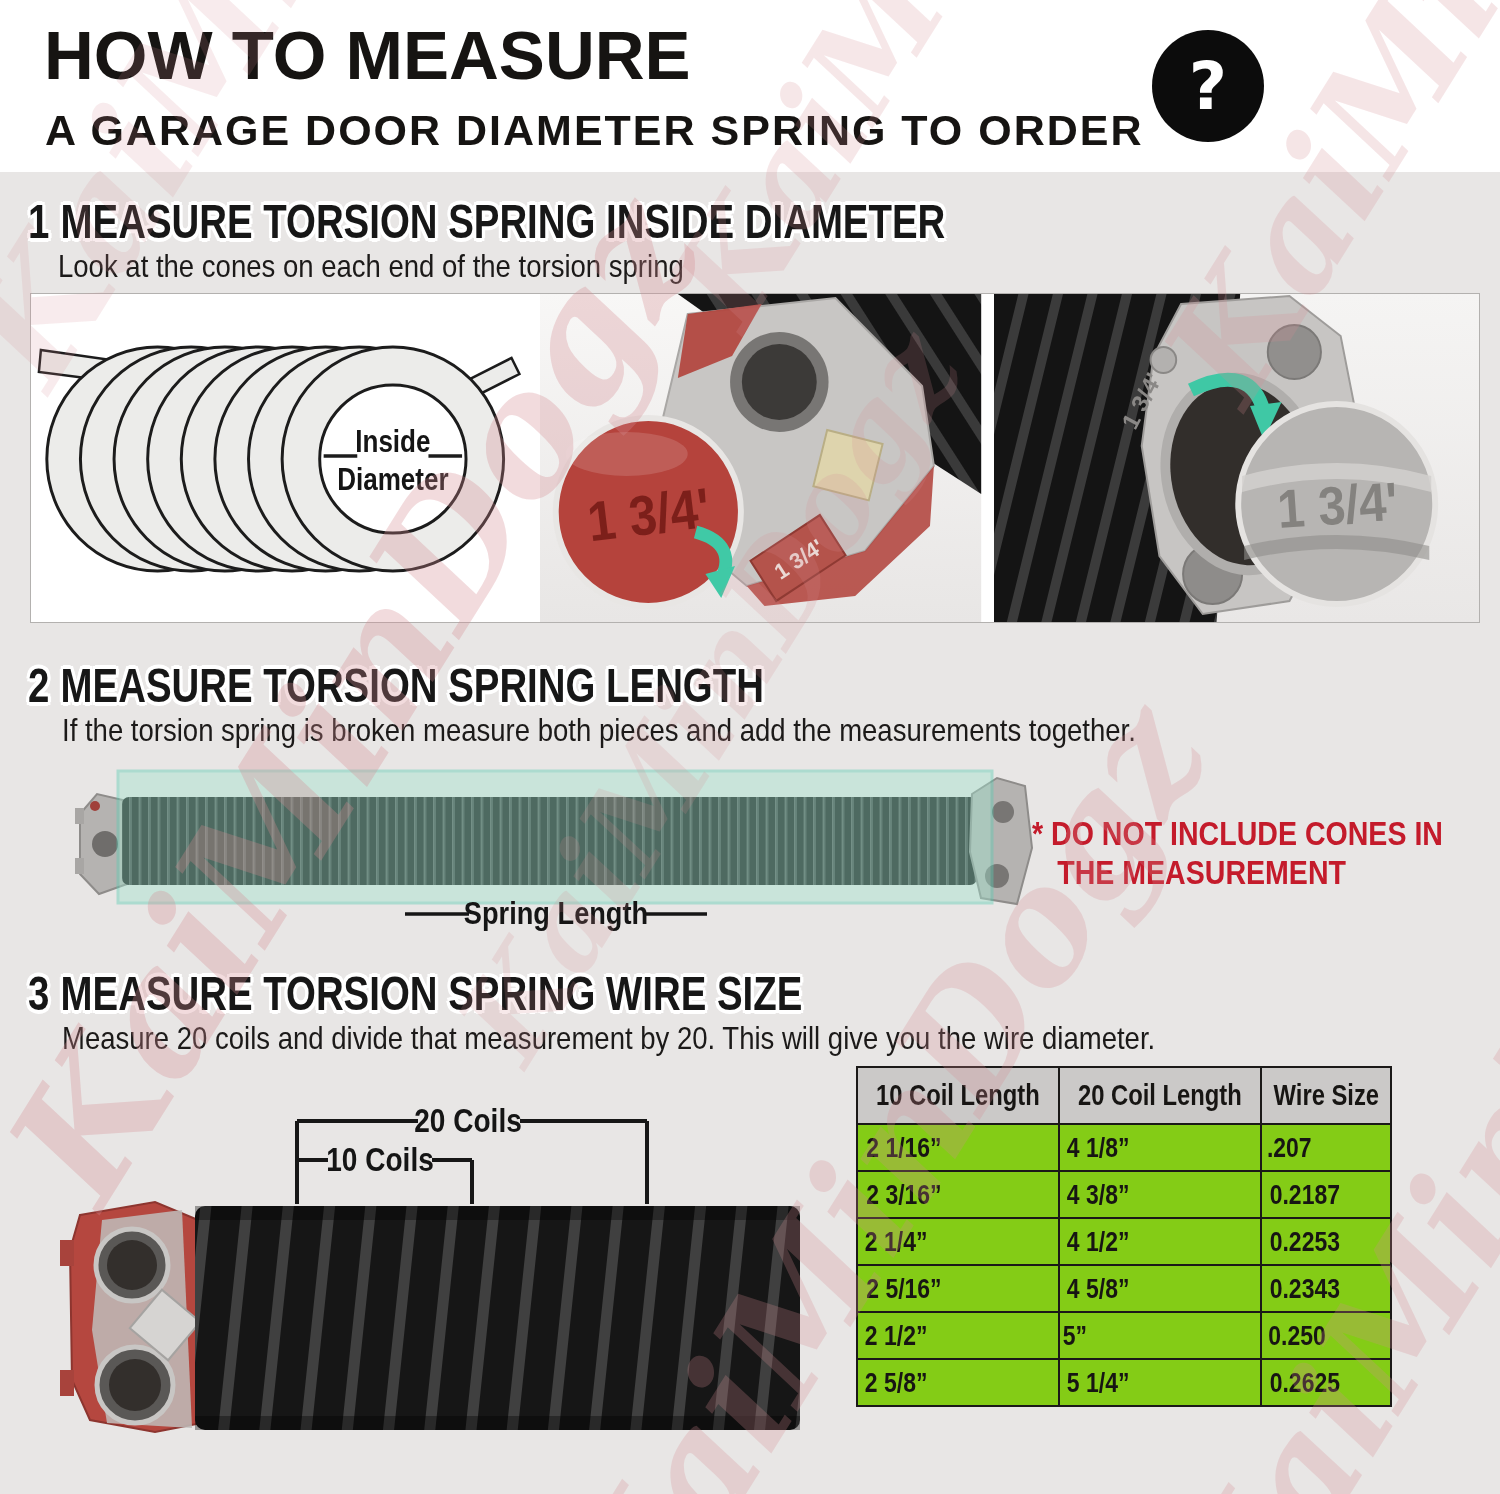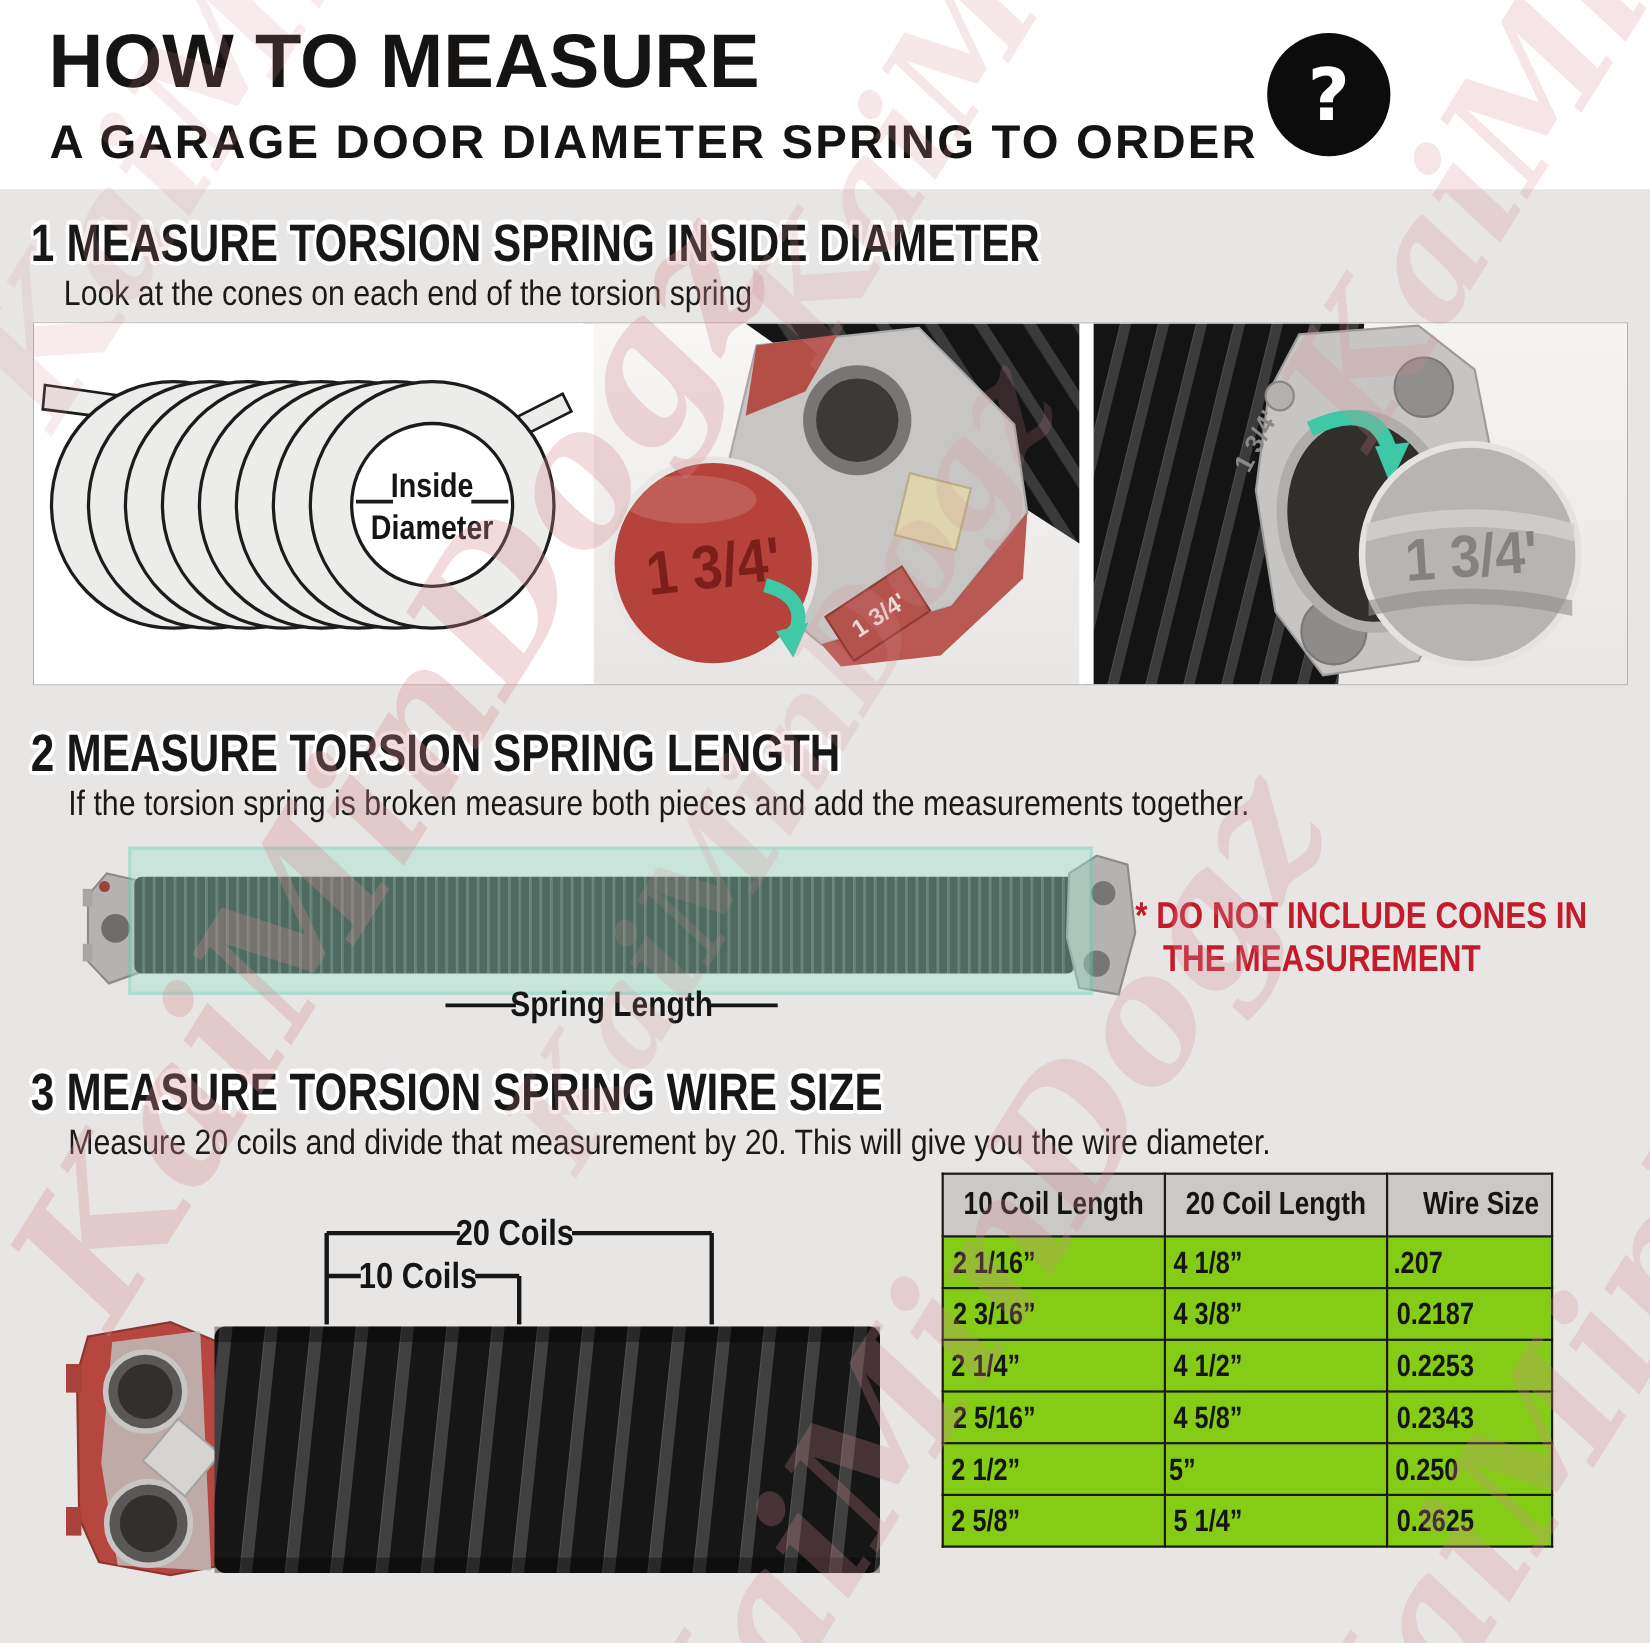--- a/index.html
+++ b/index.html
@@ -32,21 +32,21 @@
   #fig-length{left:75px;top:752px;width:1000px;height:192px;}
   #warning{left:1032px;top:814px;font-size:34px;line-height:39px;font-weight:800;
            color:var(--red,#c41b2b);transform:scaleX(0.84);transform-origin:0 0;white-space:nowrap;}
   #warning .l2{margin-left:30px;}
   
   #fig-wire{left:60px;top:1078px;width:740px;height:380px;}
   #wire-table{left:856px;top:1066px;border-collapse:collapse;}
   #wire-table th,#wire-table td{border:2.5px solid #1b1918;text-align:left;padding:0;margin-top:20px;}
   #wire-table th{height:55px;background:#cbc9c8;font-size:29px;font-weight:800;}
   #wire-table td{height:45px;background:#84cc16;font-size:28px;font-weight:800;}
-  #wire-table .c1{width:190px;} #wire-table .c2{width:190px;} #wire-table .c3{width:127px;padding-left:20px;}
+  #wire-table .c1{width:190px;} #wire-table .c2{width:190px;} #wire-table .c3{width:127px;}
   .condC{display:inline-block;transform:scaleX(0.82);transform-origin:50% 50%;white-space:nowrap;}
   
   .wm{position:absolute;z-index:6;pointer-events:none;font-family:"DejaVu Serif",serif;
       font-style:italic;font-weight:bold;color:var(--wm,#d57f87);white-space:nowrap;
       transform:rotate(-58deg);transform-origin:0 0;}
 </style>
 </head>
 <body>
 
 <div id="app">

